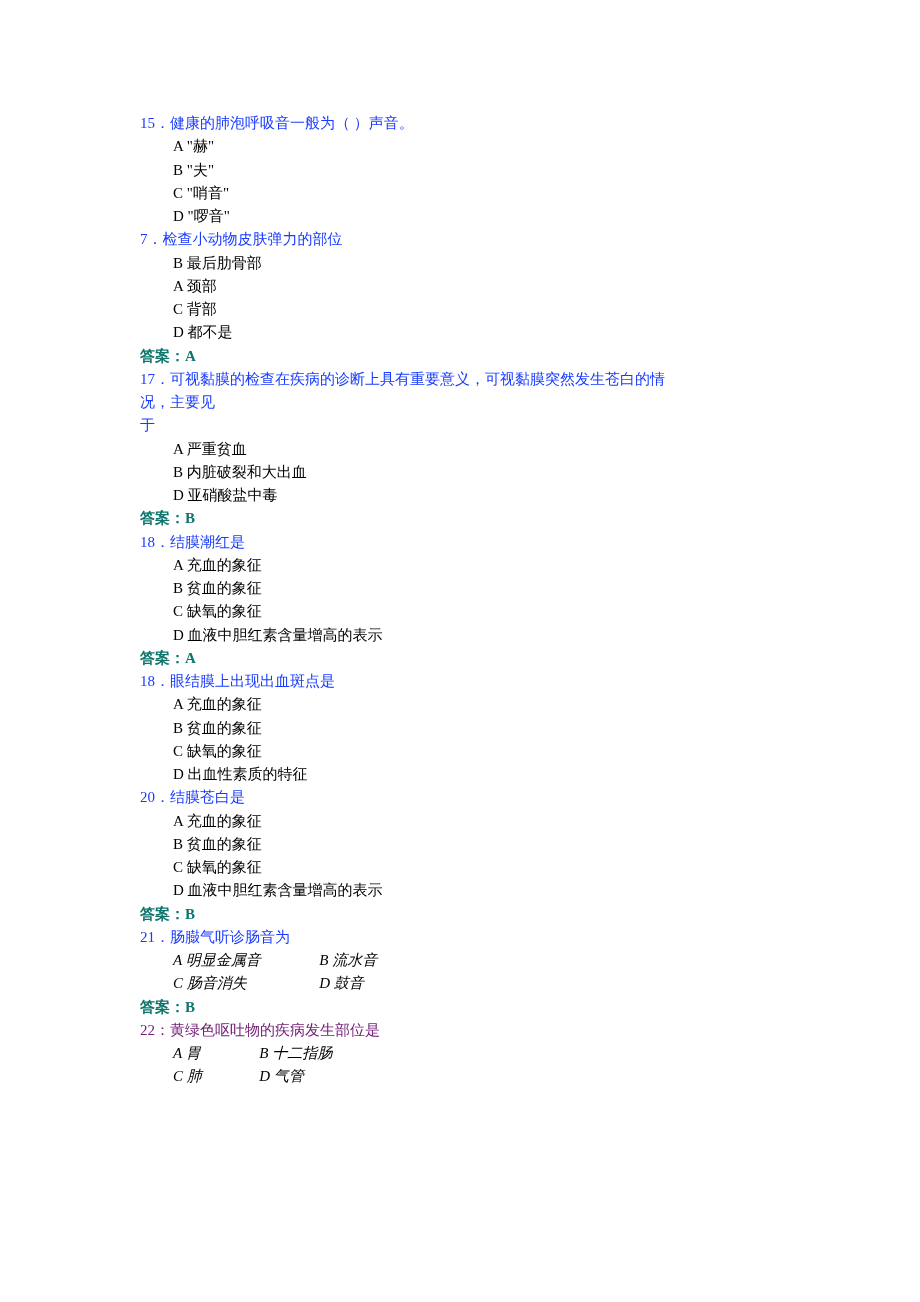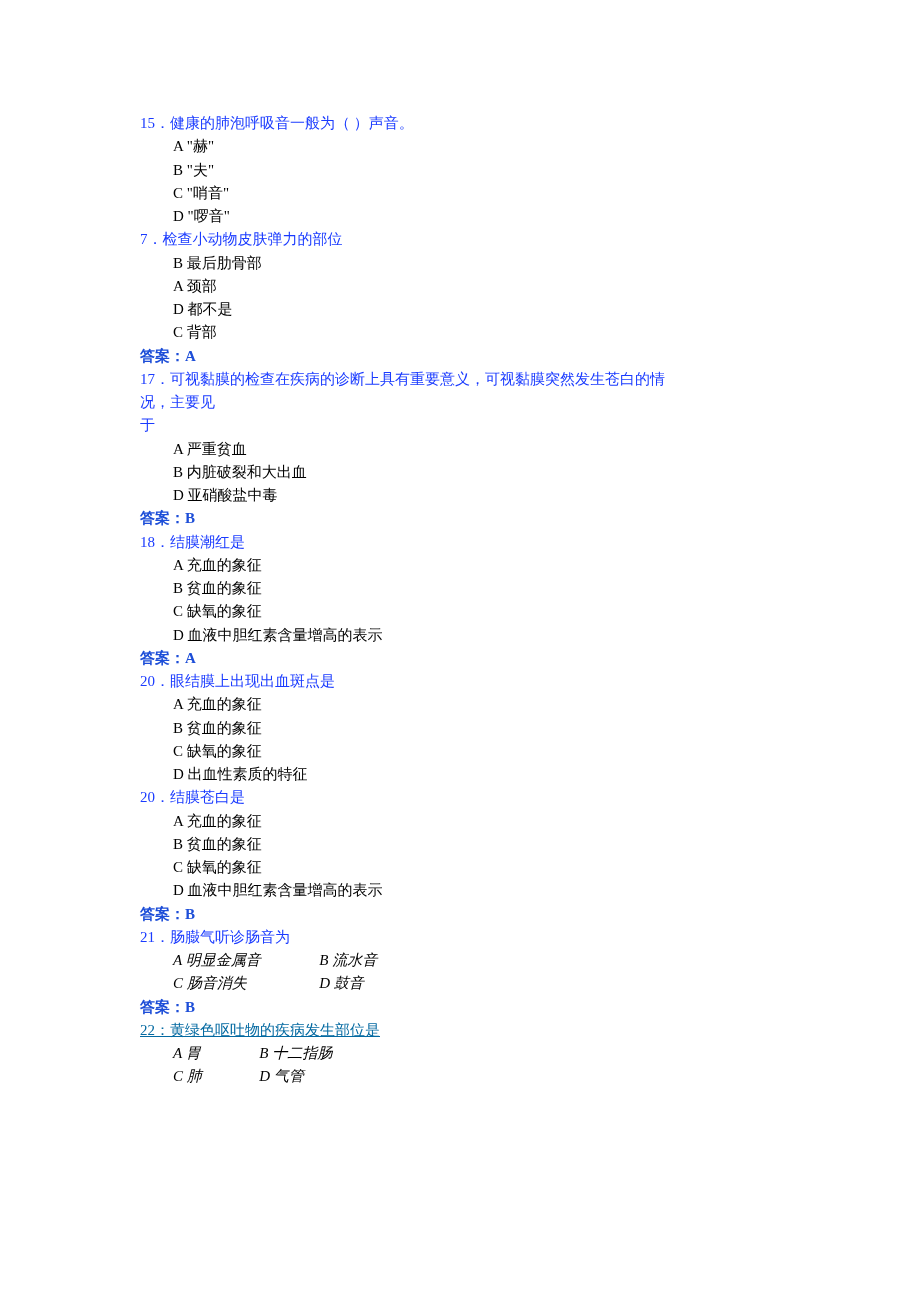--- a/index.html
+++ b/index.html
@@ -21,26 +21,25 @@
   color: #1a3bff;
 }
 .q-cont {
   color: #1a3bff;
 }
 .opt {
   color: #000;
   padding-left: 2.2em;
 }
 .ans {
-  color: #1d4ed8;
+  color: #0f766e;
   font-weight: bold;
 }
 .black-q {
-  color: #0369a1;
-  text-decoration: underline;
+  color: #701a75;
 }
 .inline-opts {
   padding-left: 2.2em;
   color: #000;
 }
 .inline-opts span {
   display: inline-block;
   font-style: italic;
 }
 </style>
@@ -51,39 +50,39 @@
 
   <div class="q-line">15．健康的肺泡呼吸音一般为（  ）声音。</div>
   <div class="opt">A "赫"</div>
   <div class="opt">B "夫"</div>
   <div class="opt">C "哨音"</div>
   <div class="opt">D "啰音"</div>
 
   <div class="q-line">7．检查小动物皮肤弹力的部位</div>
   <div class="opt">B  最后肋骨部</div>
   <div class="opt">A  颈部</div>
+  <div class="opt">C  背部</div>
   <div class="opt">D  都不是</div>
-  <div class="opt">C  背部</div>
   <div class="ans">答案：A</div>
 
   <div class="q-line">17．可视黏膜的检查在疾病的诊断上具有重要意义，可视黏膜突然发生苍白的情况，主要见</div>
   <div class="q-cont">于</div>
   <div class="opt">A  严重贫血</div>
   <div class="opt">B  内脏破裂和大出血</div>
   <div class="opt">D  亚硝酸盐中毒</div>
   <div class="ans">答案：B</div>
 
   <div class="q-line">18．结膜潮红是</div>
   <div class="opt">A  充血的象征</div>
   <div class="opt">B  贫血的象征</div>
   <div class="opt">C  缺氧的象征</div>
   <div class="opt">D  血液中胆红素含量增高的表示</div>
   <div class="ans">答案：A</div>
 
-  <div class="q-line">20．眼结膜上出现出血斑点是</div>
+  <div class="q-line">18．眼结膜上出现出血斑点是</div>
   <div class="opt">A  充血的象征</div>
   <div class="opt">B  贫血的象征</div>
   <div class="opt">C  缺氧的象征</div>
   <div class="opt">D  出血性素质的特征</div>
 
   <div class="q-line">20．结膜苍白是</div>
   <div class="opt">A  充血的象征</div>
   <div class="opt">B  贫血的象征</div>
   <div class="opt">C  缺氧的象征</div>
   <div class="opt">D  血液中胆红素含量增高的表示</div>

